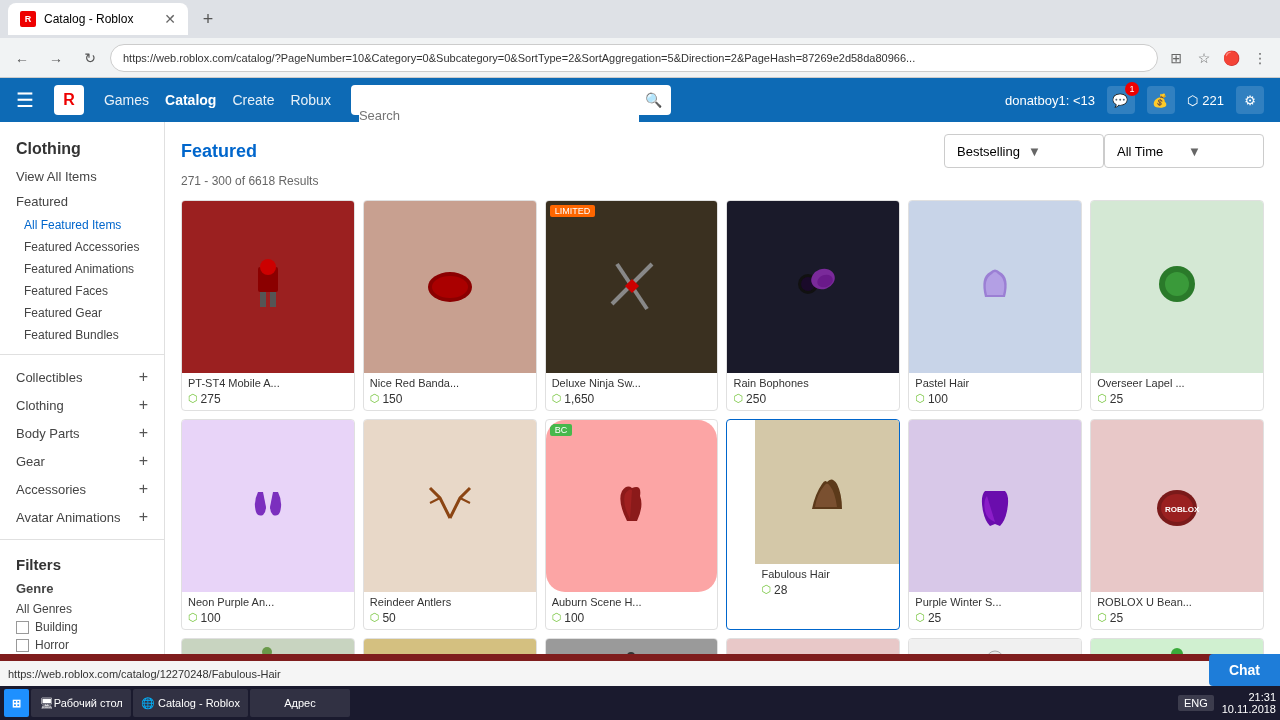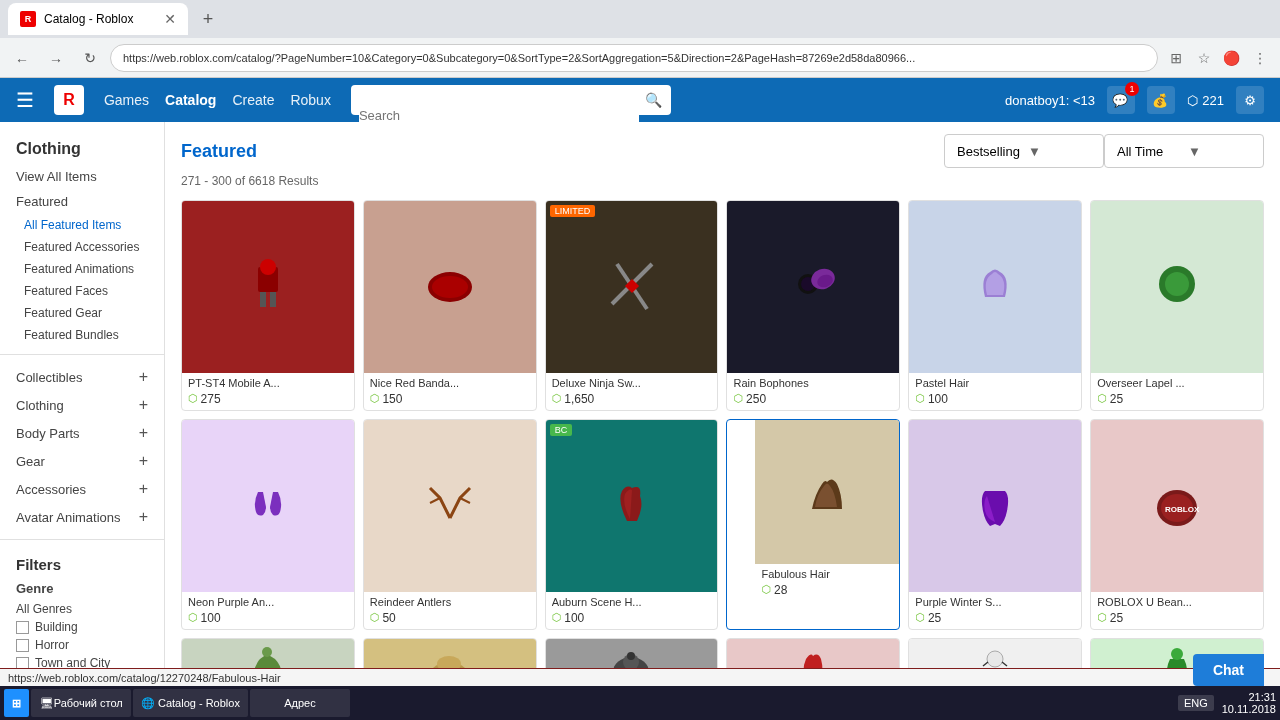--- a/index.html
+++ b/index.html
@@ -70,33 +70,33 @@
     .item-img { width: 100%; aspect-ratio: 1; background: #f5f5f5; display: flex; align-items: center; justify-content: center; position: relative; font-size: 11px; color: #999; overflow: hidden; }
     .item-badge { position: absolute; top: 4px; left: 4px; padding: 1px 5px; border-radius: 2px; font-size: 9px; font-weight: normal; color: #fff; }
     .item-badge.limited { background: #ff6600; }
     .item-badge.bc { background: #47b84c; }
     .item-info { padding: 4px 6px; }
     .item-name { font-size: 11px; color: #333; white-space: nowrap; overflow: hidden; text-overflow: ellipsis; margin-bottom: 3px; }
     .item-price { display: flex; align-items: center; gap: 3px; font-size: 12px; color: #333; }
     .item-price .robux-green { color: #7bc744; font-size: 11px; }
 
     
-    .chat-btn { position: fixed; bottom: 34px; right: 16px; background: #1e7dd9; color: #fff; padding: 8px 20px; font-size: 14px; font-weight: bold; cursor: pointer; border-radius: 4px 0 0 4px; }
+    .chat-btn { position: fixed; bottom: 34px; right: 0; background: #1e7dd9; color: #fff; padding: 8px 20px; font-size: 14px; font-weight: bold; cursor: pointer; border-radius: 4px 0 0 4px; }
 
     
     .taskbar { position: fixed; bottom: 0; left: 0; right: 0; height: 34px; background: #1a1a2e; display: flex; align-items: center; padding: 0 4px; gap: 2px; }
     .taskbar-btn { height: 28px; padding: 0 8px; display: flex; align-items: center; justify-content: center; cursor: pointer; color: #fff; font-size: 11px; border-radius: 2px; }
     .taskbar-start { background: #1e90ff; font-weight: bold; }
     .taskbar-item { background: rgba(255,255,255,0.1); min-width: 100px; }
     .taskbar-right { margin-left: auto; display: flex; align-items: center; gap: 8px; color: #fff; font-size: 11px; }
     .taskbar-clock { text-align: right; }
     .taskbar-lang { background: rgba(255,255,255,0.15); padding: 2px 6px; border-radius: 2px; }
 
     
-    .status-bar { position: fixed; bottom: 34px; left: 0; right: 0; height: 18px; background: #f5f5f5; border-top: 1px solid #7f1d1d; display: flex; align-items: center; padding: 0 8px; font-size: 11px; color: #333; }
+    .status-bar { position: fixed; bottom: 34px; left: 0; right: 0; height: 32px; background: #f5f5f5; border-top: 7px solid #7f1d1d; display: flex; align-items: center; padding: 0 8px; font-size: 11px; color: #333; }
   </style>
 </head>
 <body>
 
 <div class="browser-chrome">
   <div class="browser-tab">
     <div class="tab-favicon">R</div>
     <span>Catalog - Roblox</span>
     <span class="tab-close">✕</span>
   </div>
@@ -368,21 +368,21 @@
         <div class="item-info">
           <div class="item-name">Reindeer Antlers</div>
           <div class="item-price">
             <span class="robux-green">⬡</span>
             <span>50</span>
           </div>
         </div>
       </div>
 
       <div class="item-card">
-        <div class="item-img" style="background:#0f766e;">
+        <div class="item-img" style="background:#fca5a5;border-radius:19px;">
           <span class="item-badge bc">BC</span>
           <svg width="60" height="60" viewBox="0 0 60 60">
             <path d="M25 45 Q15 25 20 15 Q25 8 30 12 Q40 8 38 20 Q42 30 35 45" fill="#8b1a1a"></path>
             <path d="M28 43 Q20 28 23 18 Q27 12 30 14" fill="#a02020"></path>
           </svg>
         </div>
         <div class="item-info">
           <div class="item-name">Auburn Scene H...</div>
           <div class="item-price">
             <span class="robux-green">⬡</span>

